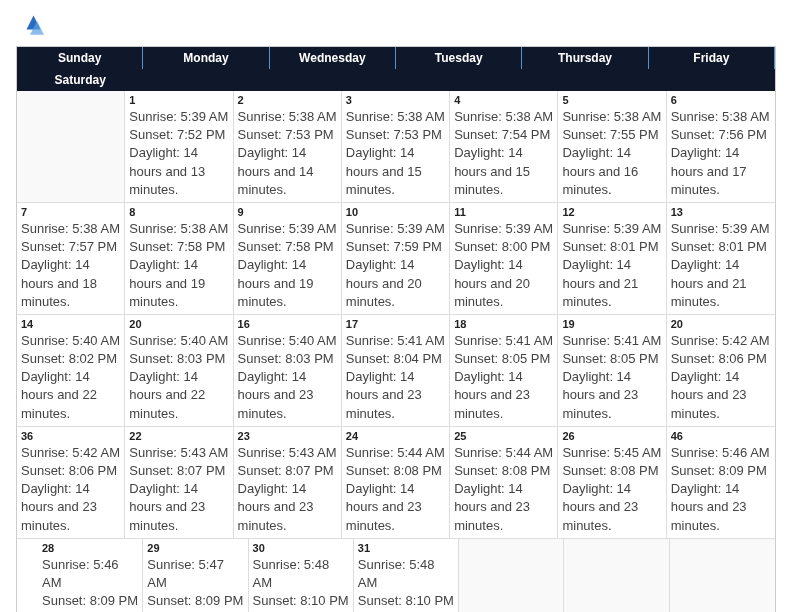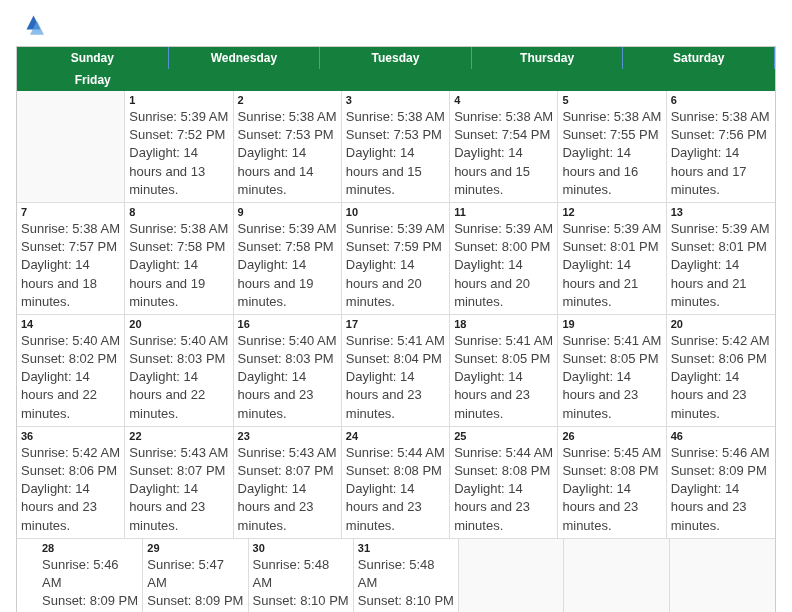--- a/index.html
+++ b/index.html
@@ -52,22 +52,22 @@
       color: #333;
     }
     .calendar {
       flex: 1;
       display: flex;
       flex-direction: column;
       border: 1px solid #ccc;
     }
     .cal-header {
       display: grid;
-      grid-template-columns: repeat(5, 1fr);
-      background: #15803d;
+      grid-template-columns: repeat(6, 1fr);
+      background: #0f172a;
     }
     .cal-header-cell {
       color: #fff;
       font-size: 12px;
       font-weight: bold;
       text-align: center;
       padding: 4px 2px;
       border-right: 1px solid #5590d0;
     }
     .cal-header-cell:last-child { border-right: none; }
@@ -124,25 +124,26 @@
     </div>
     <div class="title-block">
       <div class="month-title"></div>
       <div class="location"></div>
     </div>
   </div>
 
   <div class="calendar">
     <div class="cal-header">
     <div class="cal-header-cell">Sunday</div>
+        <div class="cal-header-cell">Monday</div>
         <div class="cal-header-cell">Wednesday</div>
         <div class="cal-header-cell">Tuesday</div>
         <div class="cal-header-cell">Thursday</div>
+        <div class="cal-header-cell">Friday</div>
         <div class="cal-header-cell">Saturday</div>
-        <div class="cal-header-cell">Friday</div>
       </div>
     <div class="cal-body">
     <div class="cal-row">
           <div class="cal-cell empty"></div>
           <div class="cal-cell">
             <span class="day-num">1</span>
             <div class="cell-info">Sunrise: 5:39 AM<br>Sunset: 7:52 PM<br>Daylight: 14 hours and 13 minutes.</div>
           </div>
           <div class="cal-cell">
             <span class="day-num">2</span>

